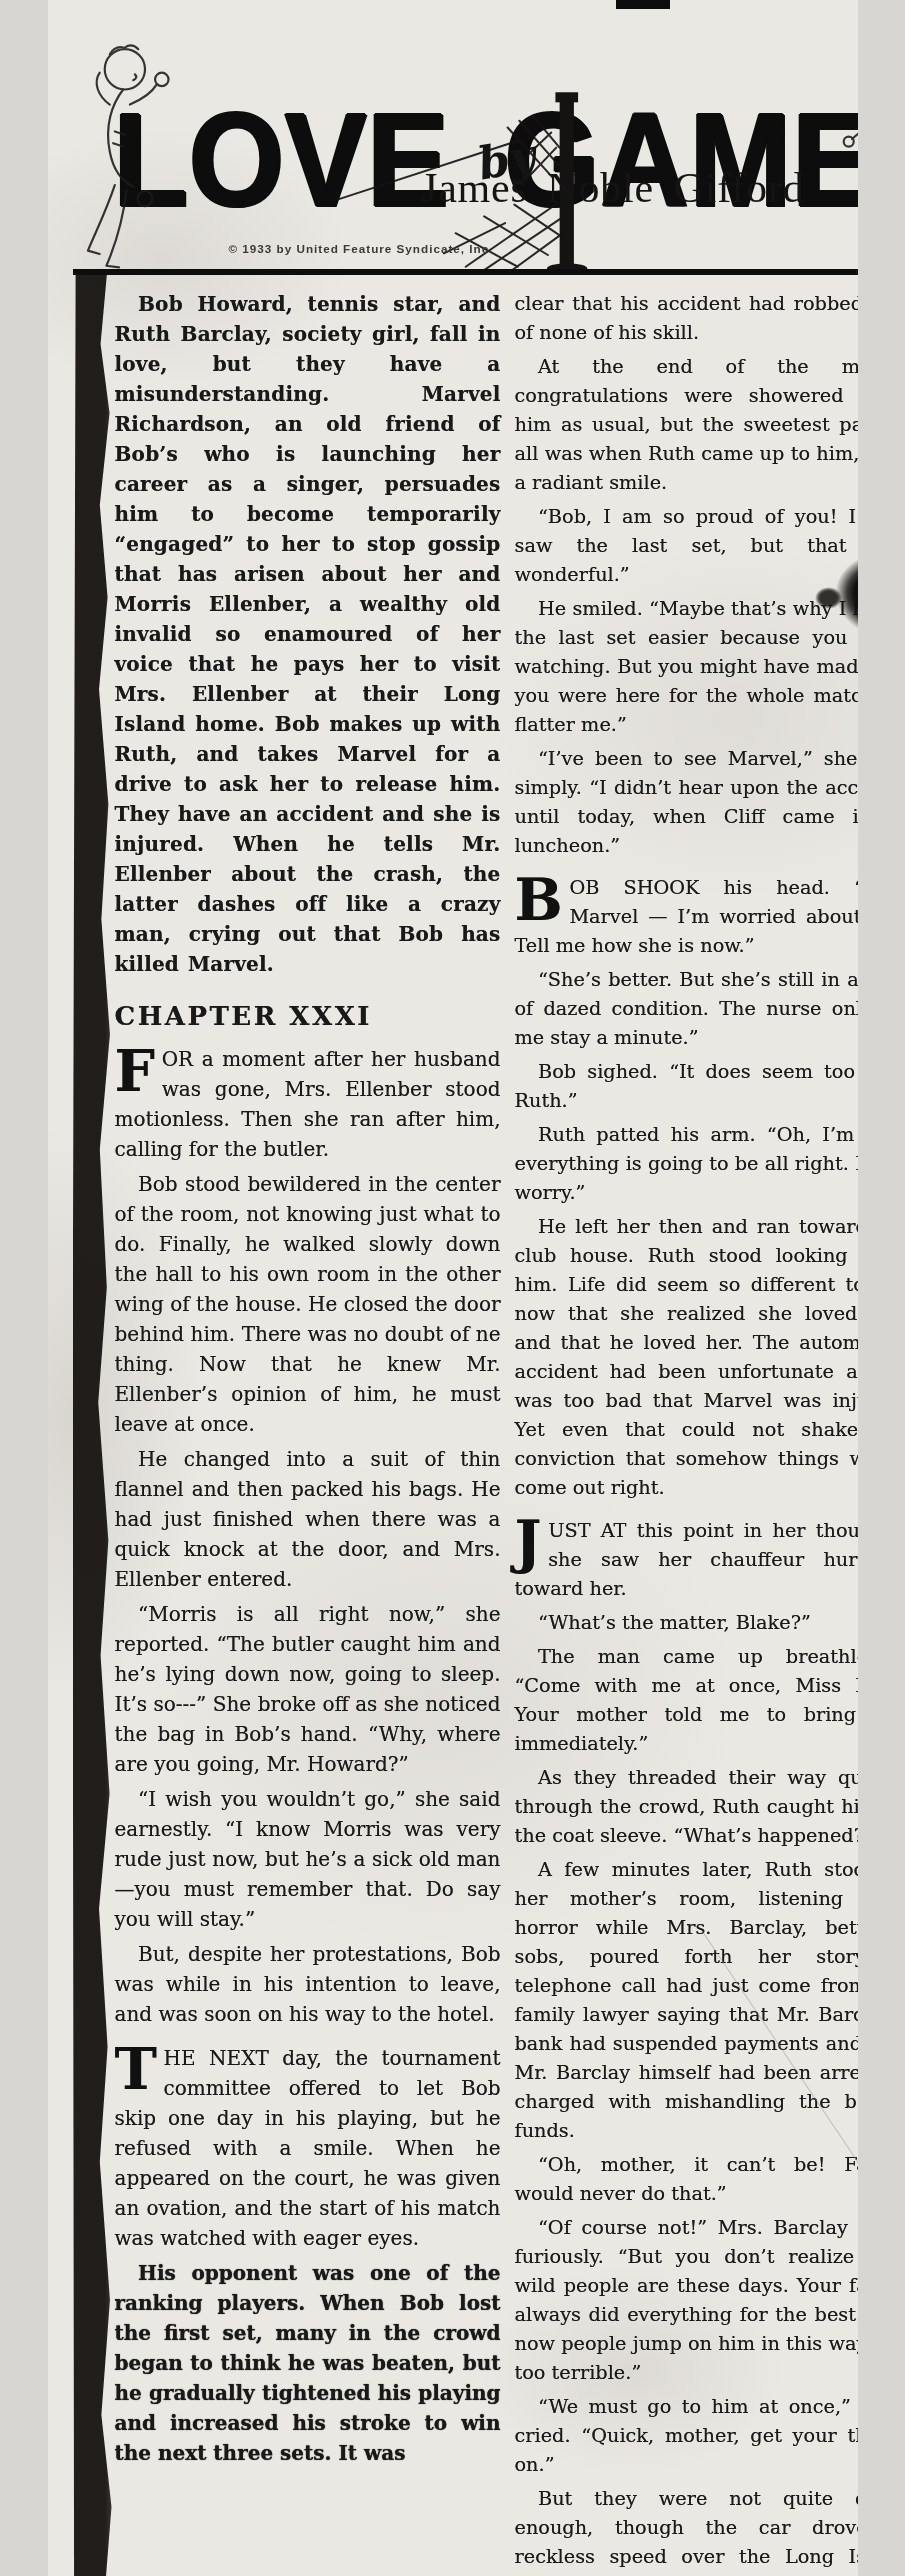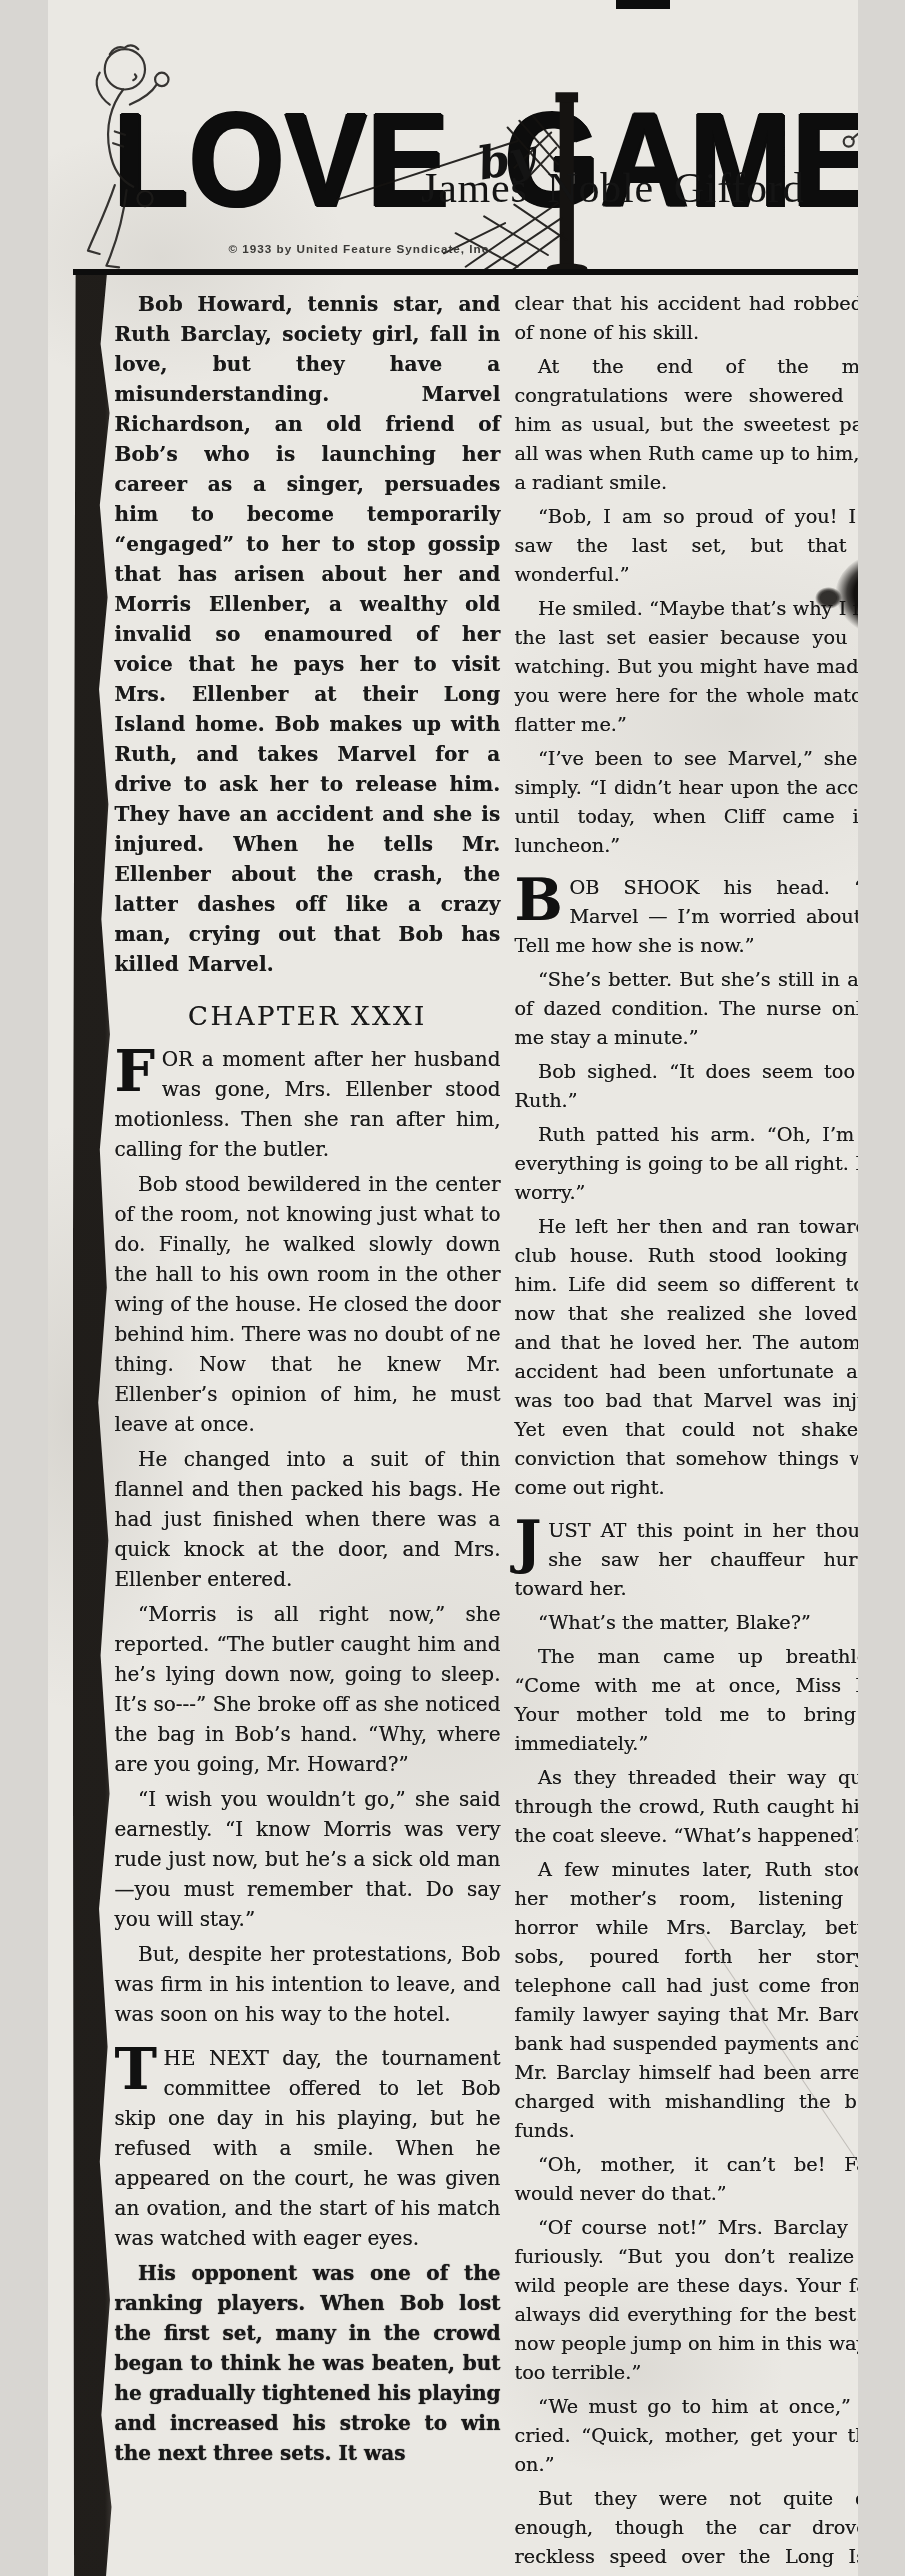--- a/index.html
+++ b/index.html
@@ -51,22 +51,23 @@
   }
   
   .col{position:absolute;top:289px;text-align:justify;}
   .col-left{left:67px;width:386px;font-size:20px;line-height:30px;}
   .col-right{left:467px;width:394px;font-size:19.3px;line-height:29px;}
   .col p{margin:0 0 5px;text-indent:23.5px;
     text-shadow:0 0 0.5px rgba(10,10,10,.6);}
   .col p.nodent{text-indent:0;}
   .synopsis{font-weight:bold;letter-spacing:0.2px;word-spacing:1.7px;}
   .chapter{
-    text-align:center;text-indent:0 !important;font-size:26px;letter-spacing:2.5px;
+    text-indent:0 !important;font-size:26px;letter-spacing:2.5px;
     margin:22px 0 13.4px !important;
+    font-weight:bold;
   }
   .dropcap{
     float:left;font-size:57px;line-height:45px;font-weight:bold;
     padding:3.4px 6.7px 0 0;color:#111;
   }
   .sect{margin-top:13.4px !important;}
   .heavy{font-weight:bold;text-shadow:0 0 1px rgba(0,0,0,.9) !important;}
   
   .blob{position:absolute;background:radial-gradient(closest-side,#12100e 60%,rgba(18,16,14,.8) 75%,rgba(18,16,14,0) 100%);}
   .blob1{left:787px;top:555px;width:94px;height:81px;border-radius:46% 54% 62% 38%/58% 42% 60% 40%;transform:rotate(14deg);}
@@ -149,21 +150,21 @@
   <div class="torn-edge"></div>
 
   <div class="col col-left">
     <p class="synopsis">Bob Howard, tennis star, and Ruth Barclay, society girl, fall in love, but they have a misunderstanding. Marvel Richardson, an old friend of Bob’s who is launching her career as a singer, persuades him to become temporarily “engaged” to her to stop gossip that has arisen about her and Morris Ellenber, a wealthy old invalid so enamoured of her voice that he pays her to visit Mrs. Ellenber at their Long Island home. Bob makes up with Ruth, and takes Marvel for a drive to ask her to release him. They have an accident and she is injured. When he tells Mr. Ellenber about the crash, the latter dashes off like a crazy man, crying out that Bob has killed Marvel.</p>
     <p class="chapter">CHAPTER XXXI</p>
     <p class="nodent"><span class="dropcap">F</span><span>OR a moment after her husband was gone, Mrs. Ellenber stood motionless. Then she ran after him, calling for the butler.</span></p>
     <p>Bob stood bewildered in the center of the room, not knowing just what to do. Finally, he walked slowly down the hall to his own room in the other wing of the house. He closed the door behind him. There was no doubt of ne thing. Now that he knew Mr. Ellenber’s opinion of him, he must leave at once.</p>
     <p>He changed into a suit of thin flannel and then packed his bags. He had just finished when there was a quick knock at the door, and Mrs. Ellenber entered.</p>
     <p>“Morris is all right now,” she reported. “The butler caught him and he’s lying down now, going to sleep. It’s so---” She broke off as she noticed the bag in Bob’s hand. “Why, where are you going, Mr. Howard?”</p>
     <p>“I wish you wouldn’t go,” she said earnestly. “I know Morris was very rude just now, but he’s a sick old man—you must remember that. Do say you will stay.”</p>
-    <p>But, despite her protestations, Bob was firm in his intention to leave, and was soon on his way to the hotel.</p>
+    <p>But, despite her protestations, Bob was while in his intention to leave, and was soon on his way to the hotel.</p>
     <p class="nodent sect"><span class="dropcap">T</span><span>HE NEXT day, the tournament committee offered to let Bob skip one day in his playing, but he refused with a smile. When he appeared on the court, he was given an ovation, and the start of his match was watched with eager eyes.</span></p>
     <p class="heavy">His opponent was one of the ranking players. When Bob lost the first set, many in the crowd began to think he was beaten, but he gradually tightened his playing and increased his stroke to win the next three sets. It was</p>
   </div>
 
   <div class="col col-right">
     <p class="nodent">clear that his accident had robbed him of none of his skill.</p>
     <p>At the end of the match, congratulations were showered upon him as usual, but the sweetest part of all was when Ruth came up to him, with a radiant smile.</p>
     <p>“Bob, I am so proud of you! I only saw the last set, but that was wonderful.”</p>
     <p>He smiled. “Maybe that’s why I found the last set easier because you were watching. But you might have made out you were here for the whole match, to flatter me.”</p>
     <p>“I’ve been to see Marvel,” she said simply. “I didn’t hear upon the accident until today, when Cliff came in to luncheon.”</p>

